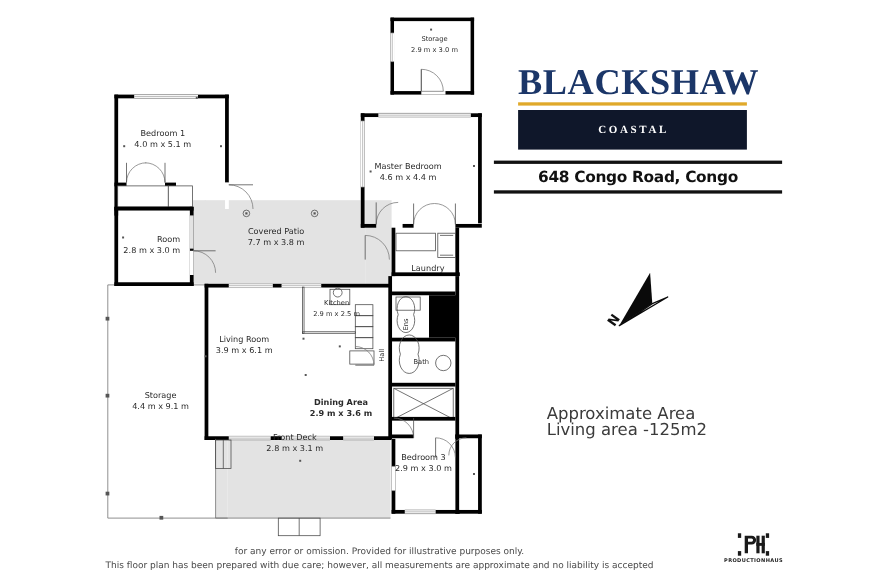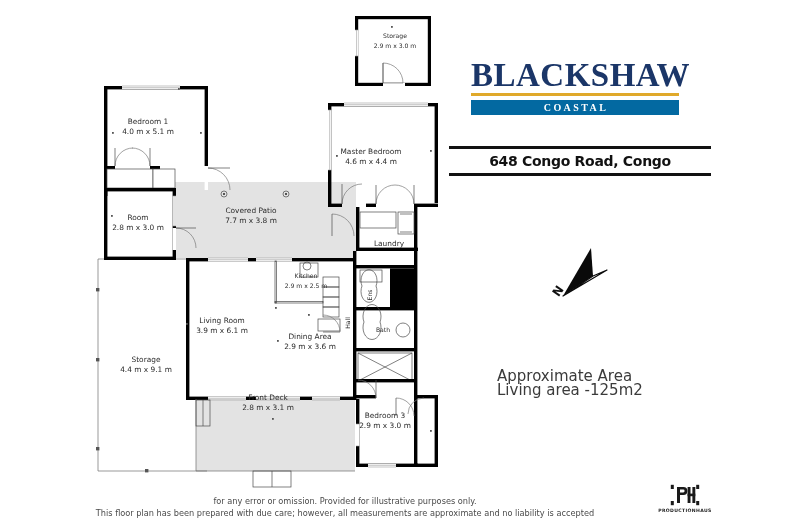--- a/index.html
+++ b/index.html
@@ -38,22 +38,22 @@
     white-space: nowrap;
   }
   #brand-rule {
     height: 3px;
     background: #e0a92a;
     margin-top: 1px;
     width: 100%;
   }
   #brand-sub-bar {
     margin-top: 4px;
-    height: 15px;
-    background: #0369a1;
+    height: 36px;
+    background: #0f172a;
     display: flex;
     align-items: center;
     justify-content: center;
   }
   #brand-sub-text {
     font-family: "Liberation Serif", serif;
     font-size: 10px;
     font-weight: bold;
     letter-spacing: 2.4px;
     color: #ffffff;
@@ -430,44 +430,44 @@
 
   <div id="room-labels">
       <div class="room-label small" style="left: 395px; top: 41px; transform: translate(-50%, -50%);">
         <span class="rl-name">Storage</span>
         <span class="rl-dim">2.9 m x 3.0 m</span>
       </div>
       <div class="room-label" style="left: 148px; top: 127px; transform: translate(-50%, -50%);">
         <span class="rl-name">Bedroom 1</span>
         <span class="rl-dim">4.0 m x 5.1 m</span>
       </div>
-      <div class="room-label" style="left: 138px; top: 223px; transform: translate(-50%, -50%);">
+      <div class="room-label" style="left: 138px; top: 223px; transform: translate(-50%, -50%); text-align: right;">
         <span class="rl-name">Room</span>
         <span class="rl-dim">2.8 m x 3.0 m</span>
       </div>
       <div class="room-label" style="left: 251px; top: 216px; transform: translate(-50%, -50%);">
         <span class="rl-name">Covered Patio</span>
         <span class="rl-dim">7.7 m x 3.8 m</span>
       </div>
       <div class="room-label" style="left: 371px; top: 157px; transform: translate(-50%, -50%);">
         <span class="rl-name">Master Bedroom</span>
         <span class="rl-dim">4.6 m x 4.4 m</span>
       </div>
       <div class="room-label" style="left: 389px; top: 244px; transform: translate(-50%, -50%);">
         <span class="rl-name">Laundry</span>
       </div>
       <div class="room-label small" style="left: 306px; top: 281px; transform: translate(-50%, -50%);">
         <span class="rl-name">Kitchen</span>
         <span class="rl-dim">2.9 m x 2.5 m</span>
       </div>
-      <div class="room-label" style="left: 222px; top: 326px; transform: translate(-50%, -50%);">
+      <div class="room-label" style="left: 222px; top: 314px; transform: translate(-50%, -50%);">
         <span class="rl-name">Living Room</span>
         <span class="rl-dim">3.9 m x 6.1 m</span>
       </div>
-      <div class="room-label" style="left: 310px; top: 342px; transform: translate(-50%, -50%);">
+      <div class="room-label" style="left: 310px; top: 371px; transform: translate(-50%, -50%); font-weight: bold;">
         <span class="rl-name">Dining Area</span>
         <span class="rl-dim">2.9 m x 3.6 m</span>
       </div>
       <div class="room-label" style="left: 146px; top: 365px; transform: translate(-50%, -50%);">
         <span class="rl-name">Storage</span>
         <span class="rl-dim">4.4 m x 9.1 m</span>
       </div>
       <div class="room-label" style="left: 268px; top: 403px; transform: translate(-50%, -50%);">
         <span class="rl-name">Front Deck</span>
         <span class="rl-dim">2.8 m x 3.1 m</span>

